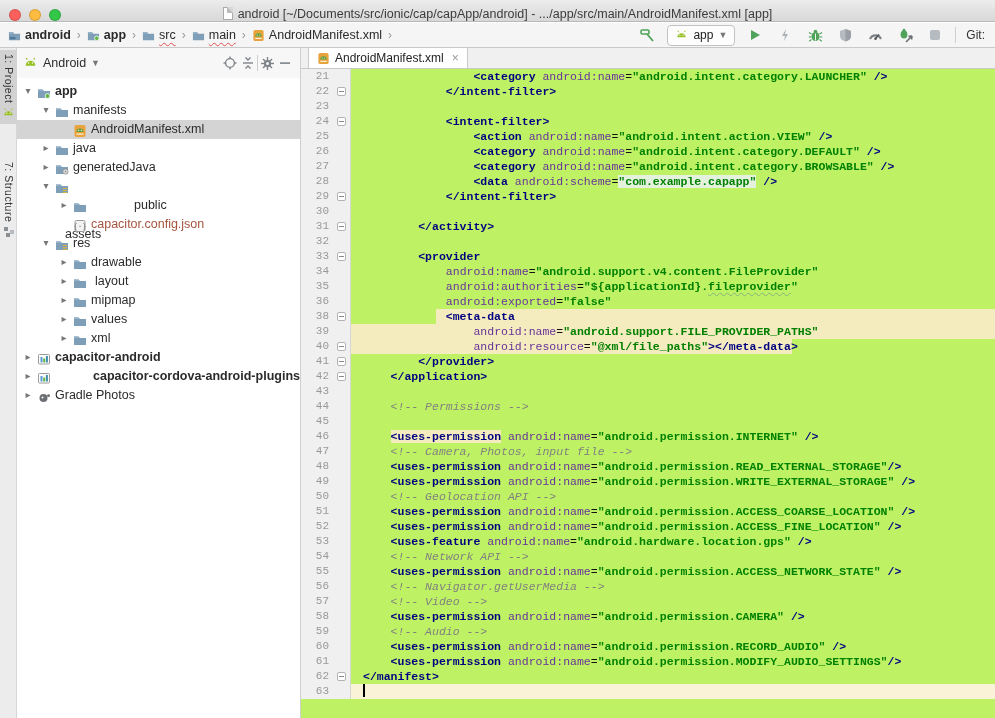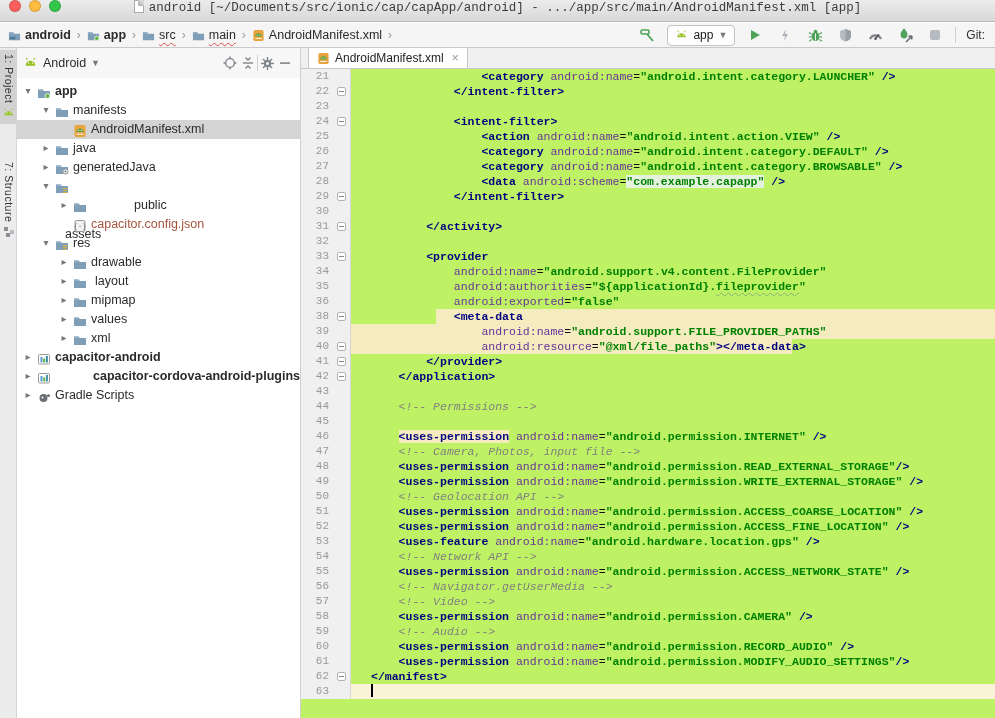--- a/index.html
+++ b/index.html
@@ -3,21 +3,21 @@
 <meta charset="utf-8">
 <style>
   * { margin:0; padding:0; box-sizing:border-box; }
   html,body { width:995px; height:718px; overflow:hidden; }
   body { font-family:"Liberation Sans", sans-serif; font-size:12px; color:#222; background:#fff; }
   #window { position:relative; width:995px; height:718px; background:#fff; overflow:hidden; }
 
   
   #titlebar { position:absolute; left:0; top:0; width:995px; height:22px;
     background:linear-gradient(#ececec,#d8d8d8); border-bottom:1px solid #b9b9b9;
-    display:flex; align-items:flex-start;font-family:Liberation Mono, monospace; }
+    display:flex; align-items:flex-end; }
   .traffic { display:flex; gap:8px; margin-left:9px; }
   .tl { width:12px; height:12px; border-radius:50%; border:1px solid rgba(0,0,0,.15); }
   #title-center { position:absolute; left:0; right:0; text-align:center; font-size:12.5px; color:#3c3c3c; }
   .doc-icon { display:inline-block; width:10px; height:13px; background:#fff; border:1px solid #a9a9a9;
     vertical-align:-2px; margin-right:5px; position:relative; }
   .doc-icon:after { content:""; position:absolute; right:-1px; top:-1px; border:3px solid;
     border-color:#d8d8d8 #d8d8d8 #bbb #bbb; }
 
   
   #navbar { position:absolute; left:0; top:23px; width:995px; height:25px; background:#f5f5f5;
@@ -63,21 +63,21 @@
     height:21px; margin-left:7px; padding:0 8px; font-size:12px; color:#222; }
   #tab .close { color:#9a9a9a; font-size:12px; margin-left:3px; }
   #code-area { position:absolute; left:0; top:21px; right:0; bottom:0; background:#bef264; overflow:hidden;
     font-family:Liberation Mono, monospace; font-size:11.5px; }
   .line { position:relative; height:15px; display:flex; }
   .ln { width:32px; text-align:right; padding-right:4px; color:#999; background:#f0f0f0; font-size:11px; line-height:15px; flex:none; }
   .foldc { width:18px; background:#f0f0f0; border-right:1px solid #d6d6d6; flex:none; position:relative; }
   .fold-mark { position:absolute; left:4px; top:3px; width:9px; height:9px; background:#fff; border:1px solid #b3b3b3;
     border-radius:2px; }
   .fold-mark:after { content:""; position:absolute; left:1px; right:1px; top:3px; height:1px; background:#8a8a8a; }
-  .codeln { position:relative; white-space:pre; line-height:15px; padding-left:20px; flex:1; }
+  .codeln { position:relative; white-space:pre; line-height:15px; padding-left:12px; flex:1; }
   .hlband { position:absolute; top:0; height:15px; background:#f4ebbe; z-index:0; }
   .tokwrap { position:relative; z-index:1; }
   .tk-t { color:#000080; font-weight:bold; }
   .tk-a { color:#663399; }
   .tk-e { color:#111; }
   .tk-v { color:#008000; font-weight:bold; }
   .tk-c { color:#808080; font-style:italic; }
   .tk-g { color:#008000; font-weight:bold; background:#e3f1dd; }
   .tk-w { color:#008000; font-weight:bold; text-decoration:underline wavy #86b37e; text-decoration-thickness:1px; text-underline-offset:2px; }
   .tk-h { color:#000080; font-weight:bold; background:#f4ebbe; }
@@ -484,21 +484,21 @@
         </div>
         <div class="trow">
           <span class="arrow" style="left:5px">▸</span>
           <span class="ticon" style="left:20px">
             <svg width="14" height="14" viewBox="0 0 14 14">
               <circle cx="6.5" cy="8" r="4" fill="#6c6f73"></circle>
               <path d="M9.5 5.5 q3-2.5 3.5 0 q.3 1.8-2 1.5 Z" fill="#6c6f73"></path>
               <circle cx="5.5" cy="7.5" r="1" fill="#fff"></circle>
             </svg>
           </span>
-          <span class="tlabel " style="left:38px;">Gradle Scripts</span>
+          <span class="tlabel " style="left:38px;">Gradle Photos</span>
         </div>
       </div>
   </div>
 
   <div id="editor-col">
     <div id="tabbar">
       <div id="tab">
         <span id="tab-icon">
             <svg width="13" height="13" viewBox="0 0 14 14">
               <rect x="1.5" y="1" width="11" height="12" rx="2" fill="#e8a33d"></rect>

